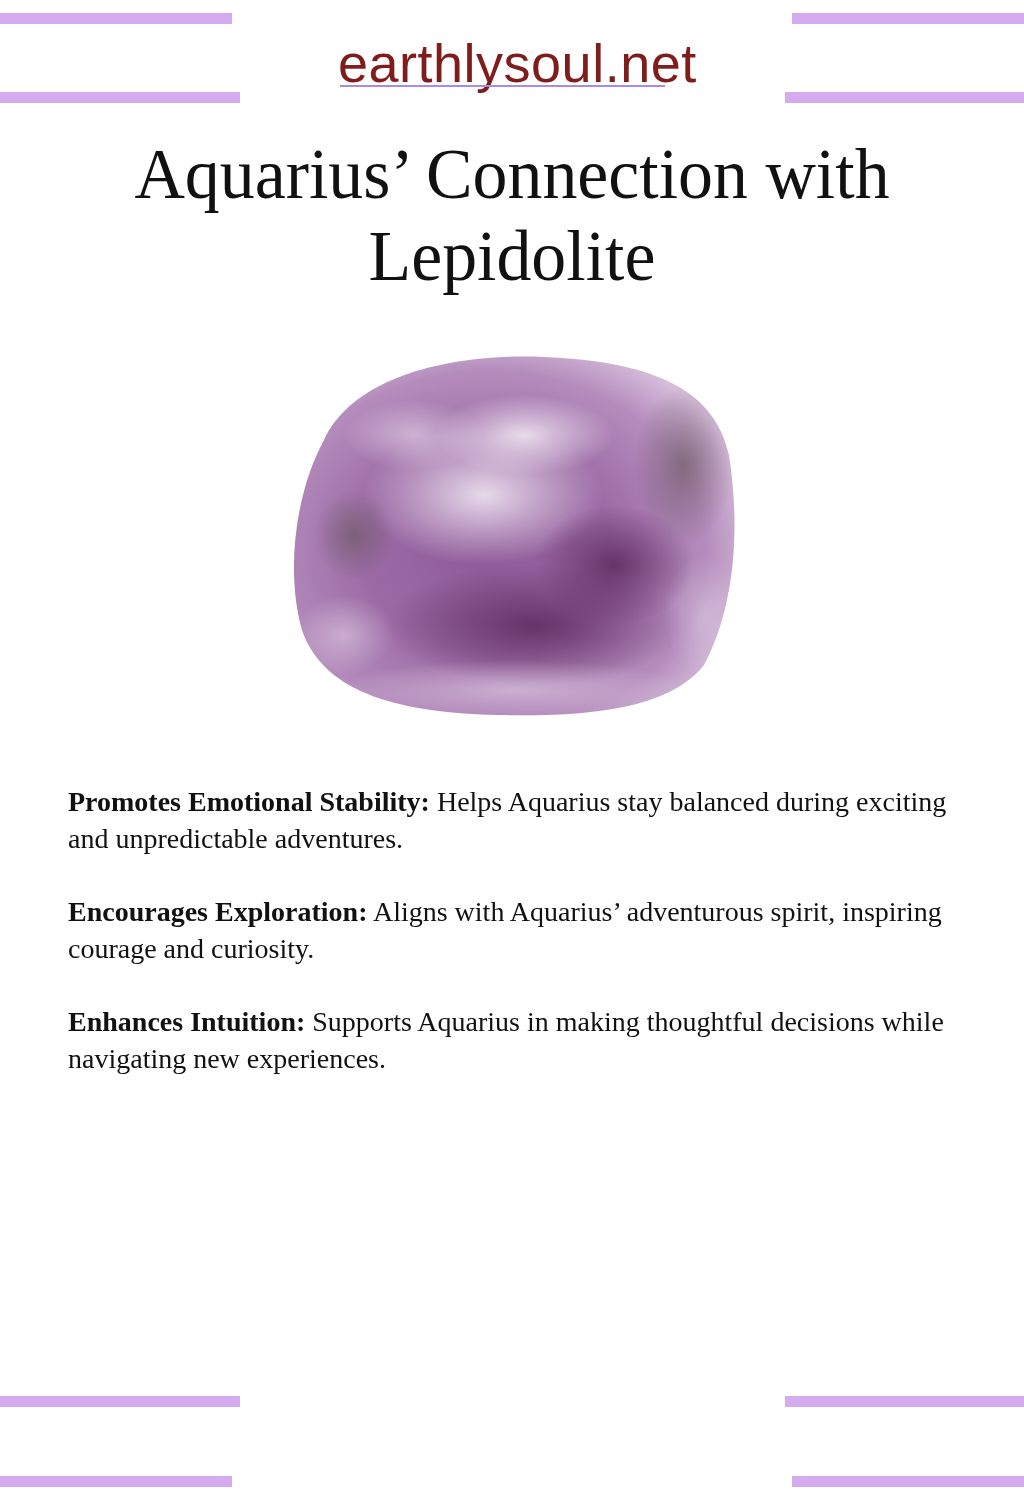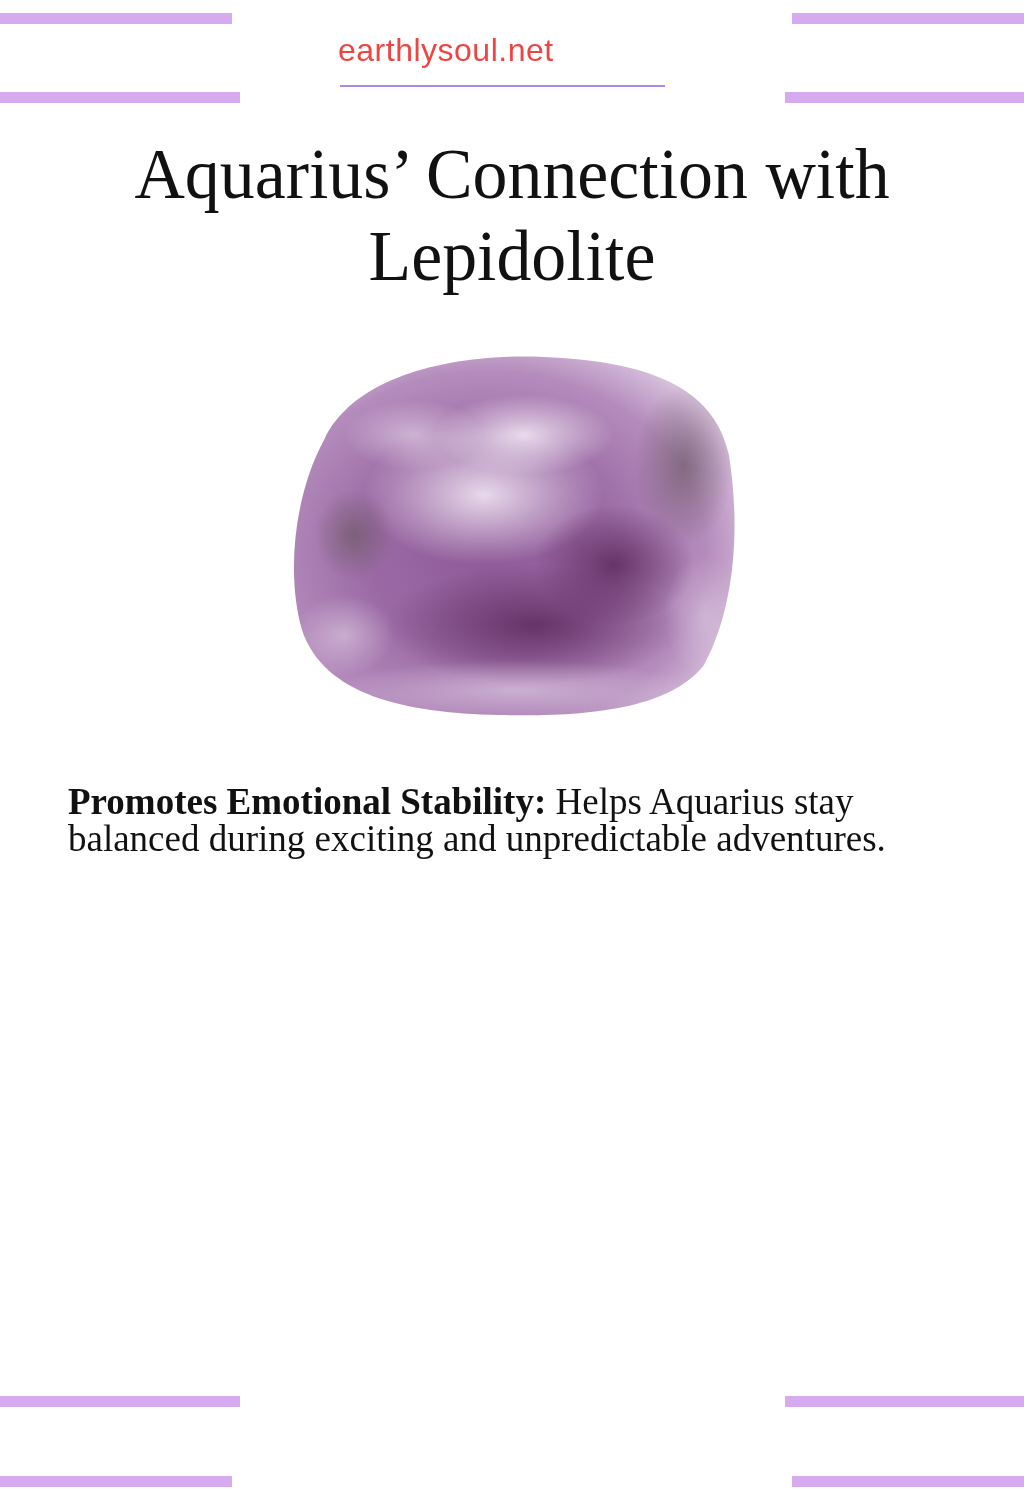--- a/index.html
+++ b/index.html
@@ -1,23 +1,23 @@
 <!DOCTYPE html>
 <html><head>
 <meta charset="utf-8">
 <style>
   html, body { margin:0; padding:0; background:#ffffff; }
   body { width:1024px; height:1500px; position:relative; overflow:hidden; font-family:"DejaVu Serif", serif; color:#111; }
   .bar { position:absolute; height:11px; background:#d6aaef; }
   .logo { position:absolute; left:338px; top:38px; width:350px; height:50px; }
-  .logo-text { position:absolute; left:0; top:-6px; font-family:"Liberation Sans", sans-serif; font-size:32px; color:#ef4444; letter-spacing:0.5px; white-space:nowrap; }
+  .logo-text { position:absolute; left:0; top:-6px; font-family:"Liberation Sans", sans-serif; font-size:54px; color:#7f1d1d; letter-spacing:0.5px; white-space:nowrap; }
   .logo-underline { position:absolute; left:2px; top:47px; width:325px; height:2px; background:#a88be2; }
   .title { position:absolute; left:0; top:133px; width:1024px; text-align:center; font-family:"Liberation Serif", serif; font-size:72px; line-height:82px; color:#111; transform:scaleX(0.97); }
   .stone-wrap { position:absolute; left:284px; top:345px; width:454px; height:375px; }
-  .content { position:absolute; left:68px; top:783px; width:900px; font-family:"Liberation Serif", serif; font-size:37px; line-height:37px; color:#111; }
+  .content { position:absolute; left:68px; top:783px; width:900px; font-family:"Liberation Serif", serif; font-size:28px; line-height:37px; color:#111; }
   .item { margin:0 0 36px 0; }
   .item b { font-weight:bold; }
 </style>
 </head>
 <body>
 
 <div class="bar" style="left:0;top:13px;width:232px;"></div>
 <div class="bar" style="left:0;top:92px;width:240px;"></div>
 <div class="bar" style="left:792px;top:13px;width:232px;"></div>
 <div class="bar" style="left:785px;top:92px;width:239px;"></div>
@@ -74,13 +74,19 @@
       <ellipse cx="60" cy="290" rx="50" ry="40" fill="url(#g2)" opacity="0.5"></ellipse>
       <ellipse cx="420" cy="270" rx="40" ry="60" fill="url(#g2)" opacity="0.4"></ellipse>
     </g>
   </svg>
 </div>
 
 <div class="content">
   <div class="item">
     <b>Promotes Emotional Stability:</b><span> Helps Aquarius stay balanced during exciting and unpredictable adventures.</span>
   </div>
+  <div class="item">
+    <b>Encourages Exploration:</b><span> Aligns with Aquarius’ adventurous spirit, inspiring courage and curiosity.</span>
+  </div>
+  <div class="item">
+    <b>Enhances Intuition:</b><span> Supports Aquarius in making thoughtful decisions while navigating new experiences.</span>
+  </div>
 </div>
 
 </body></html>

